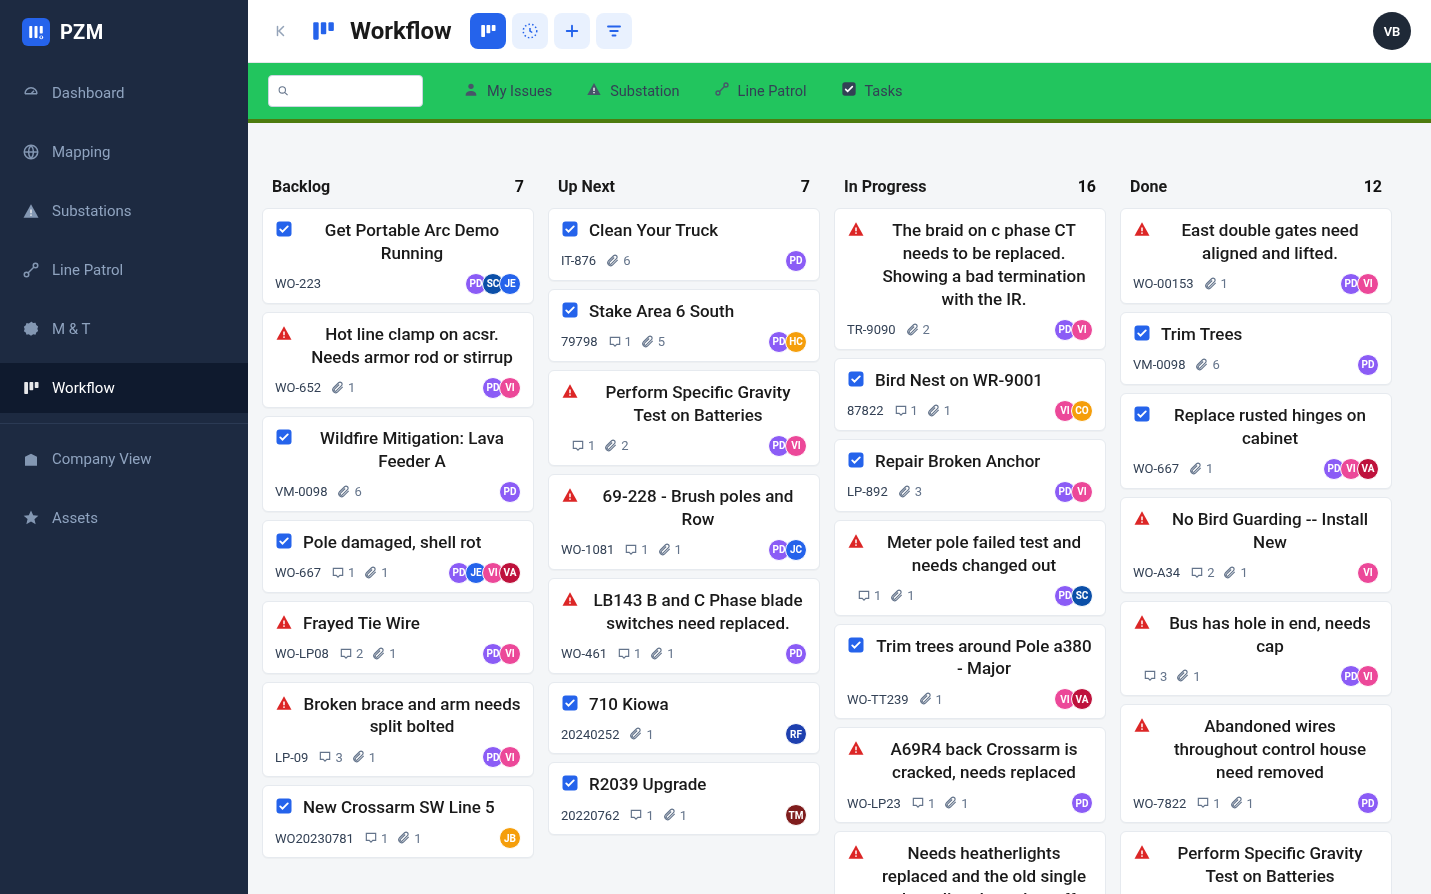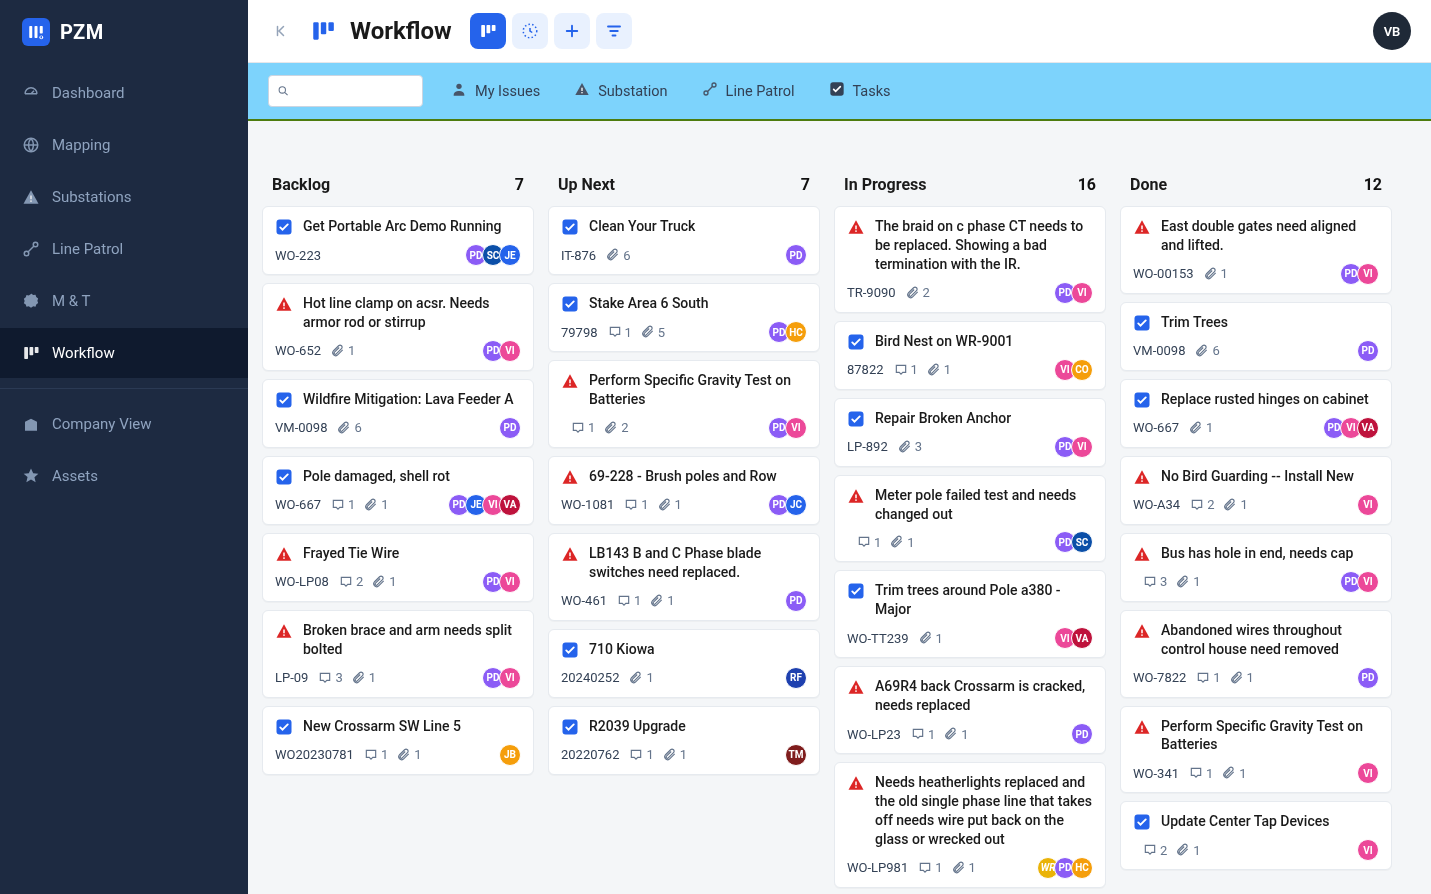--- a/index.html
+++ b/index.html
@@ -4,54 +4,54 @@
 <style>
   * { box-sizing: border-box; margin: 0; padding: 0; }
   html, body { height: 100%; font-family: -apple-system, "Segoe UI", Roboto, Arial, sans-serif; background:#fff; color:#1a1a1a; overflow:hidden; }
   .app { display:flex; height:100vh; }
   
   .sidebar { width:248px; background:#1d2a41; color:#b8c5d7; display:flex; flex-direction:column; flex-shrink:0;}
   .logo { display:flex; align-items:center; gap:10px; padding:18px 22px 22px; color:#fff;}
   .logo-mark { width:28px; height:28px; border-radius:6px; background:#2563eb; display:flex; align-items:center; justify-content:center;}
   .logo-mark svg{width:18px;height:18px;}
   .logo-text { font-size:20px; font-weight:700; letter-spacing:.5px;}
-  .nav { display:flex; flex-direction:column; gap:2px; padding:0;}
+  .nav { display:flex; flex-direction:column; gap:9px; padding:0;}
   .nav-item { display:flex; align-items:center; gap:12px; padding:16px 22px; font-size:15px; color:#8fa3bf; cursor:pointer;}
   .nav-item.active { background:#0f1a2e; color:#fff; }
   .nav-divider { height:1px; background:#2b3a54; margin:10px 0;}
   .nav-icon { width:18px; height:18px; flex-shrink:0; opacity:.9;}
   .nav-icon svg{width:100%;height:100%;display:block;}
   
   .main { flex:1; display:flex; flex-direction:column; min-width:0;}
   .topbar { display:flex; align-items:center; padding:12px 20px; border-bottom:1px solid #e5e7eb; gap:14px;}
   .collapse-btn { width:28px; height:28px; display:flex; align-items:center; justify-content:center; color:#94a3b8; border-radius:6px; cursor:pointer;}
   .title-icon{width:26px;height:26px;}
   .page-title { font-size:24px; font-weight:700; }
   .tool-group { display:flex; gap:6px; margin-left:4px;}
   .tool-btn { width:36px; height:36px; border-radius:8px; background:#e9f1fe; color:#2563eb; display:flex; align-items:center; justify-content:center; cursor:pointer;}
   .tool-btn.solid { background:#2563eb; color:#fff;}
   .spacer { flex:1;}
   .avatar-circle { width:38px; height:38px; border-radius:50%; background:#1f2937; color:#fff; display:flex; align-items:center; justify-content:center; font-size:13px; font-weight:600; cursor:pointer;}
   
-  .filterbar { display:flex; align-items:center; gap:28px; padding:12px 20px; border-bottom:2px solid #4d7c0f; background:#7dd3fc;}
+  .filterbar { display:flex; align-items:center; gap:40px; padding:12px 20px; border-bottom:4px solid #4d7c0f; background:#22c55e;}
   .search { width:155px; height:32px; border:1px solid #cbd5e1; border-radius:4px; background:#fff; display:flex; align-items:center; padding:0 8px; color:#64748b;}
   .search input { border:0; outline:0; width:100%; font-size:14px; background:transparent;}
   .filter-item { display:flex; align-items:center; gap:8px; font-size:14.5px; color:#334155; cursor:pointer;}
   .filter-item svg{width:16px;height:16px;}
   
   .board { flex:1; overflow:auto; background:#f4f6f8; padding:14px 14px 0 14px; display:flex; gap:14px;}
   .column { width:272px; flex-shrink:0; display:flex; flex-direction:column;}
   .col-header { display:flex; align-items:baseline; justify-content:space-between; font-weight:700; font-size:16px; padding:6px 10px 12px;margin-top:34px;}
   .col-count { font-weight:700; color:#111;}
   .cards { display:flex; flex-direction:column; gap:8px; padding-bottom:14px;}
   .card { background:#fff; border:1px solid #e6eaef; border-radius:6px; box-shadow:0 1px 1px rgba(0,0,0,.03); padding:10px 12px 8px; display:flex; flex-direction:column; gap:8px; cursor:pointer;}
   .card-top { display:flex; gap:10px; }
   .type-icon { width:18px; height:18px; flex-shrink:0; margin-top:1px;}
   .type-icon svg{width:100%;height:100%;display:block;}
-  .card-title { font-size:14px; line-height:1.35; font-weight:500;}
+  .card-title { font-size:17px; line-height:1.35; font-weight:500;text-align:center;}
   .card-bottom { display:flex; align-items:center; gap:10px; font-size:13px; color:#475569;}
   .card-id { font-weight:400; color:#334155;}
   .meta { display:flex; align-items:center; gap:9px;}
   .meta-group{display:flex;align-items:center;gap:3px;color:#64748b;}
   .meta-group svg{width:14px;height:14px;}
   .assignees { margin-left:auto; display:flex;}
   .chip { width:22px; height:22px; border-radius:50%; color:#fff; font-size:10px; font-weight:700; display:flex; align-items:center; justify-content:center; border:1.5px solid #fff;}
   .chip + .chip { margin-left:-5px;}
   .c-PD{background:#8b5cf6;} .c-SC{background:#0b4fa8;} .c-JE{background:#2563eb;}
   .c-VI{background:#ec4899;} .c-HC{background:#f59e0b;} .c-JC{background:#2563eb;}

